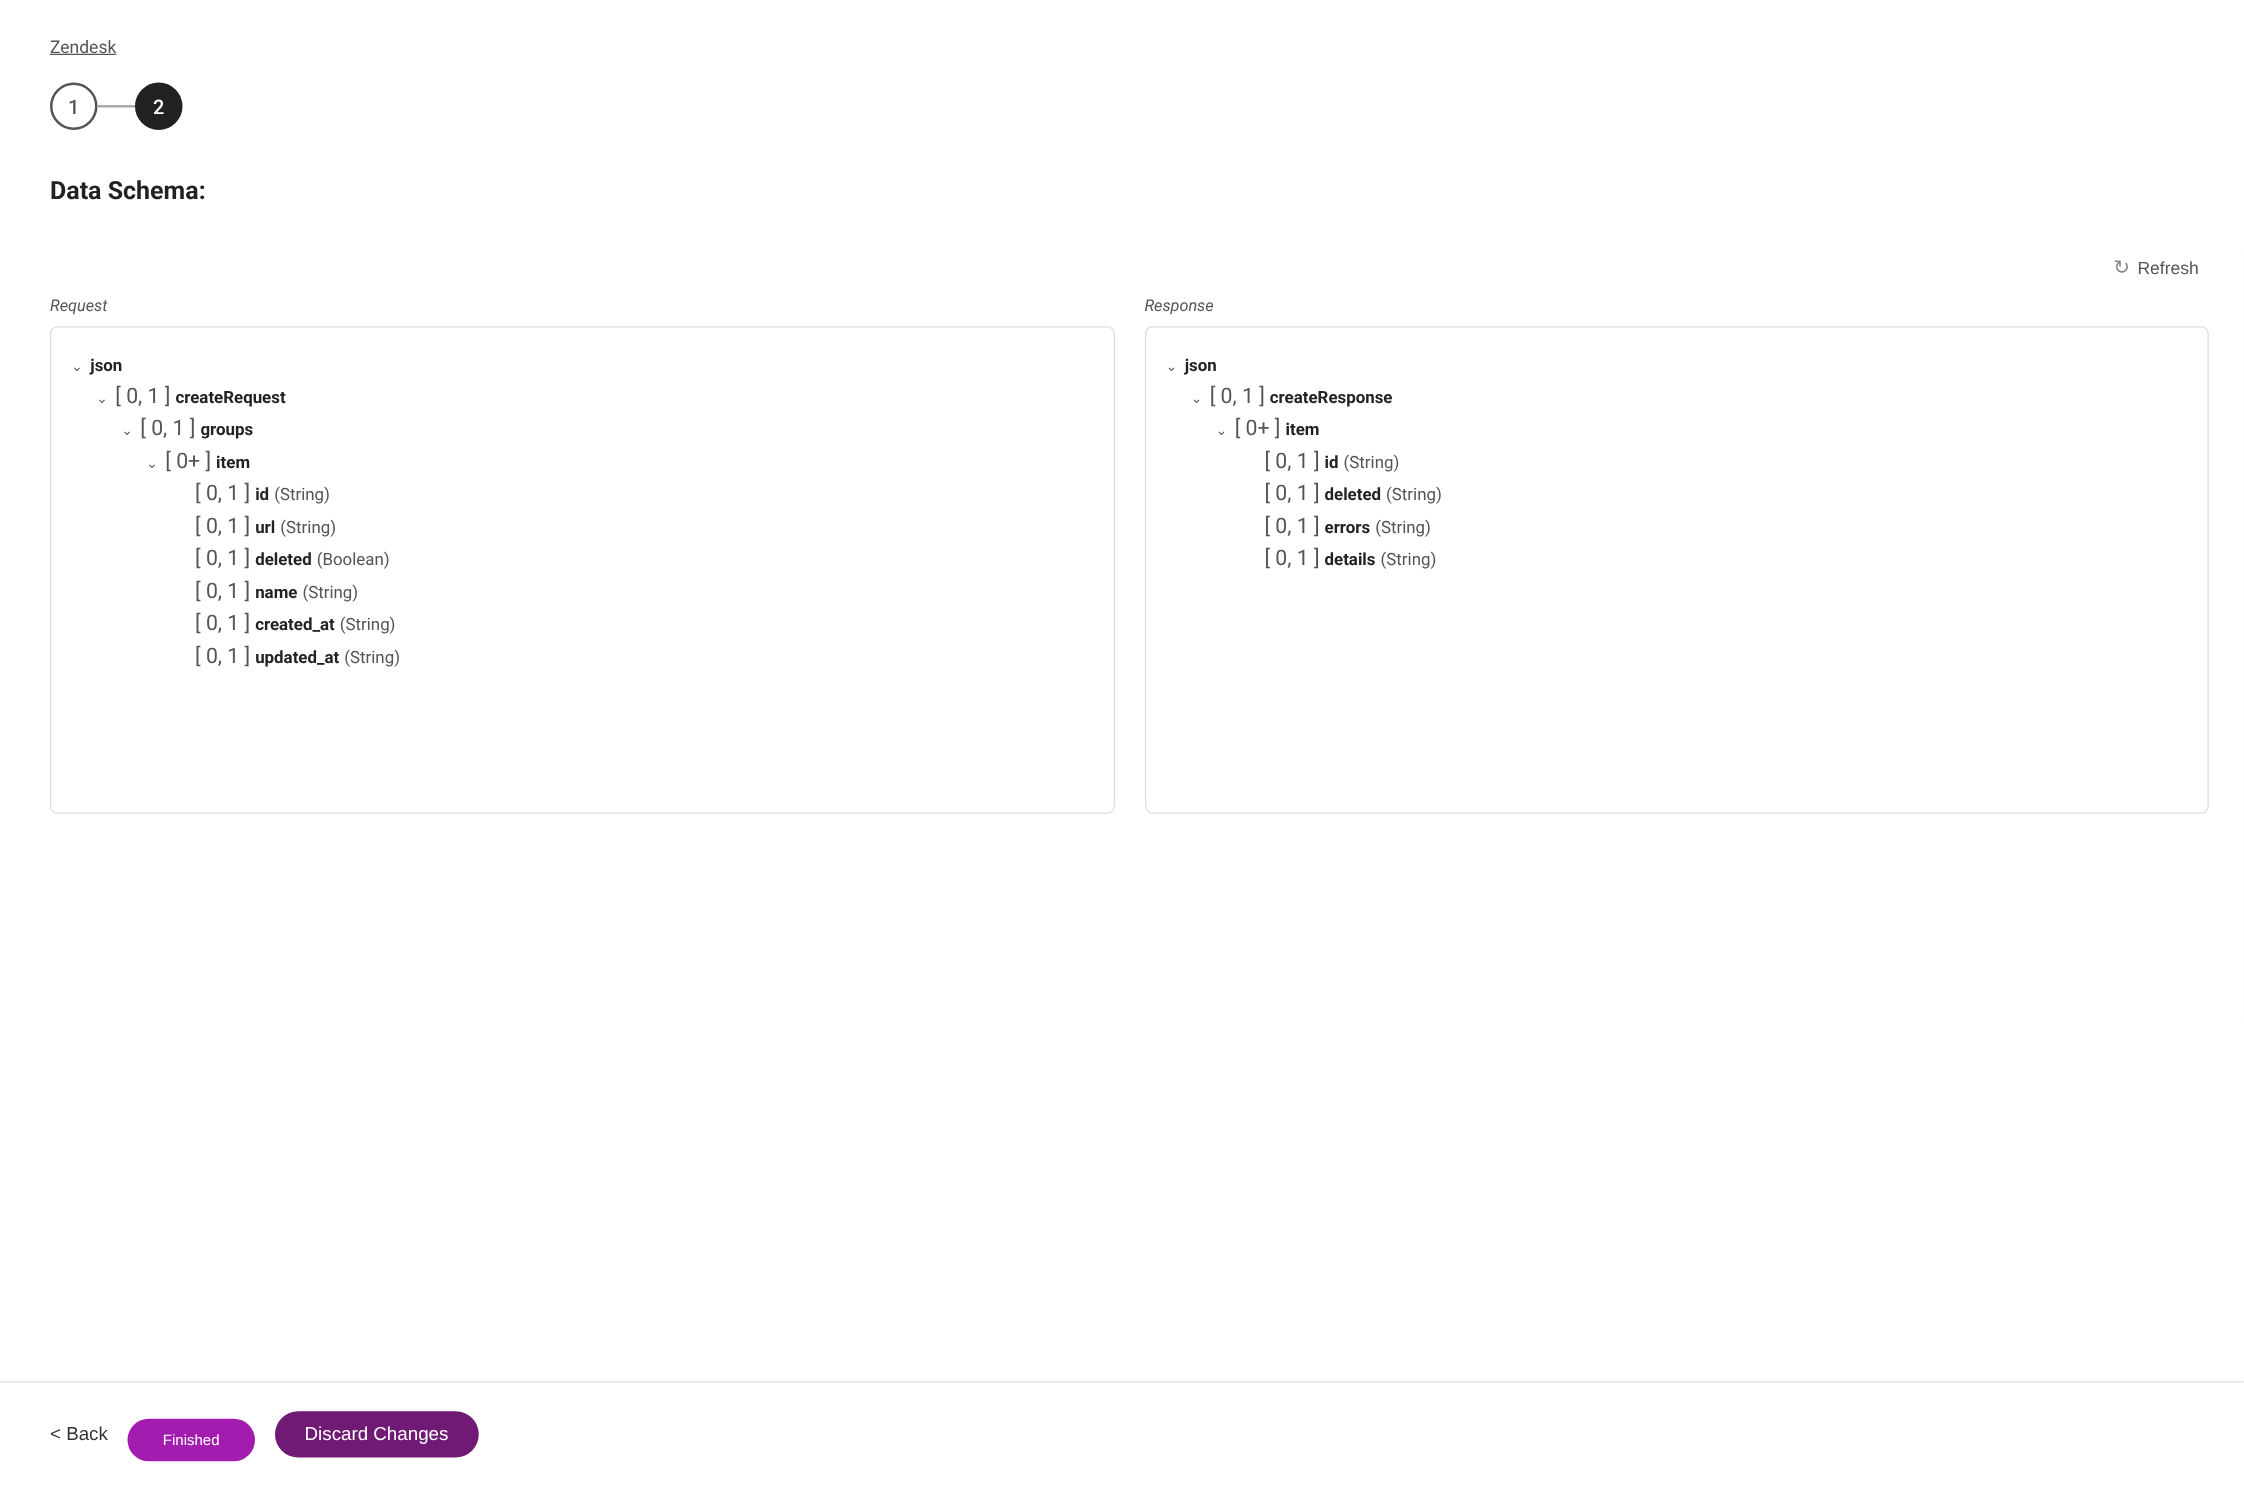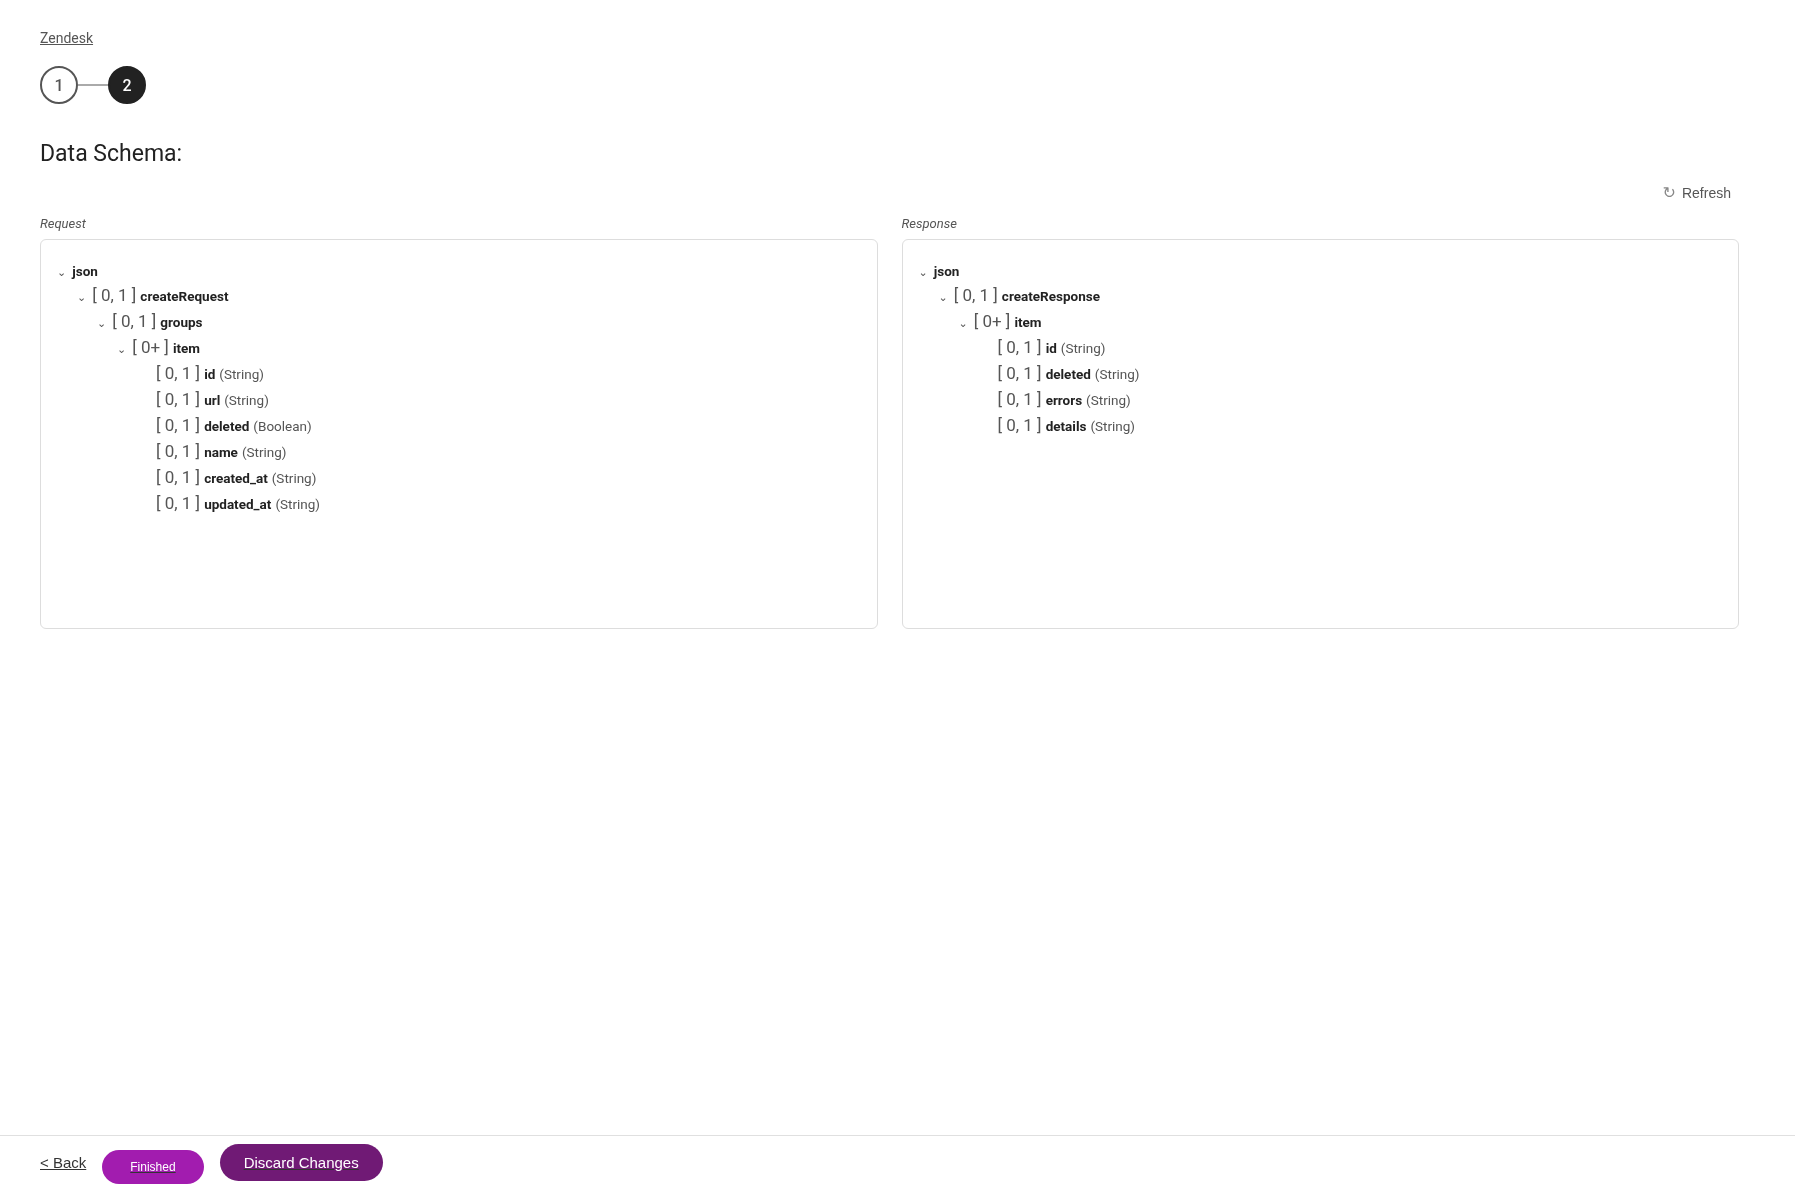--- a/index.html
+++ b/index.html
@@ -6,21 +6,21 @@
     body {
       font-family: -apple-system, BlinkMacSystemFont, "Segoe UI", Roboto, Helvetica, Arial, sans-serif;
       background: #f5f5f5;
       color: #333;
       font-size: 14px;
       min-height: 1188px;
     }
     .page-wrapper {
       background: #fff;
       min-height: 1188px;
-      padding: 30px 56px 40px 40px;
+      padding: 30px 28px 40px 40px;
       position: relative;
     }
     .breadcrumb {
       margin-bottom: 20px;
     }
     .breadcrumb a {
       color: #555;
       text-decoration: underline;
       font-size: 14px;
       cursor: pointer;
@@ -57,24 +57,24 @@
       background: #222;
       color: #fff;
       border: 2px solid #222;
     }
     .step-connector {
       width: 30px;
       height: 2px;
       background: #aaa;
     }
     .section-title {
-      font-size: 23px;
-      font-weight: 400;
+      font-size: 20px;
+      font-weight: 700;
       color: #222;
-      margin-bottom: 12px;
+      margin-bottom: 36px;
     }
     .schema-area {
       position: relative;
     }
     .refresh-row {
       display: flex;
       justify-content: flex-end;
       margin-bottom: 10px;
     }
     .refresh-btn {
@@ -144,26 +144,25 @@
       color: #555;
       font-weight: 400;
     }
     .footer-bar {
       position: fixed;
       bottom: 0;
       left: 0;
       right: 0;
       background: #fff;
       border-top: 1px solid #e0e0e0;
-      padding: 4px 40px;
+      padding: 19px 40px;
       display: flex;
       align-items: center;
       gap: 16px;
       z-index: 100;
-      text-decoration: underline;
     }
     .back-btn {
       background: none;
       border: none;
       font-size: 15px;
       color: #333;
       cursor: pointer;
       display: flex;
       align-items: center;
       gap: 4px;

